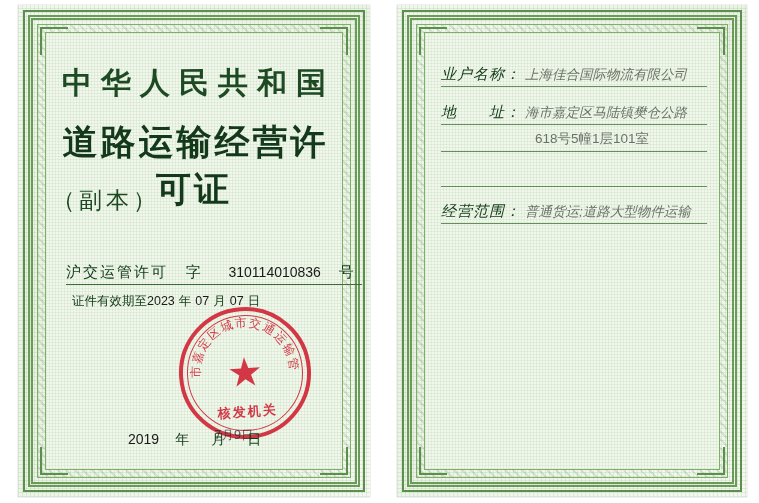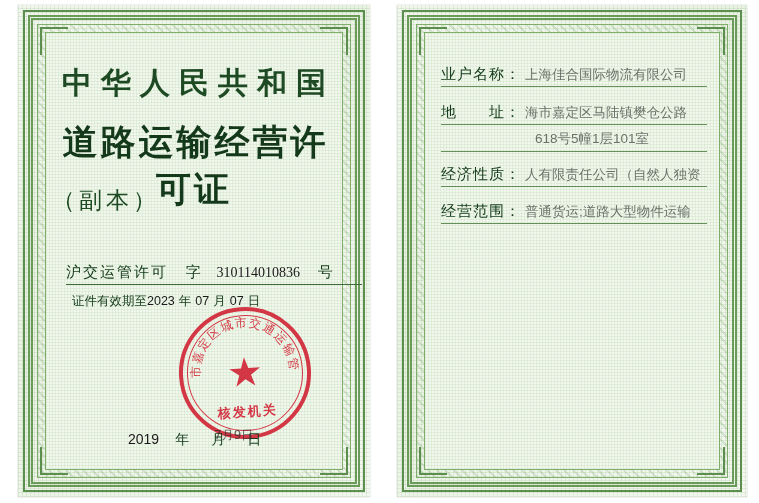--- a/index.html
+++ b/index.html
@@ -132,23 +132,24 @@
     left: 18px;
     right: 10px;
     font-size: 15px;
     color: #123a18;
     white-space: nowrap;
   }
   .license-no-row .prefix { letter-spacing: 2px; }
   .license-no-row .zi { margin-left: 14px; letter-spacing: 2px; }
   .license-no-row .num {
     margin-left: 10px;
-    font-family: Liberation Serif, serif;
+    font-family: Liberation Sans, sans-serif;
     font-size: 14px;
     color: #1a1a1a;
+    padding-left: 12px;
   }
   .license-no-row .hao { margin-left: 14px; letter-spacing: 2px; }
   .rule-line {
     position: absolute;
     top: 249px;
     left: 18px;
     width: 296px;
     border-bottom: 1px solid #3e6b37;
   }
 
@@ -239,20 +240,21 @@
   }
 
   
   .field {
     position: absolute;
     left: 14px;
     right: 17px;
     font-size: 15px;
     color: #123a18;
     white-space: nowrap;
+    font-style: italic;
   }
   .field .label {
     display: inline-block;
     letter-spacing: 1px;
   }
   .field .label.spread {
     letter-spacing: 1px;
   }
   .field .colon { margin: 0 2px 0 0; }
   .field .value {
@@ -357,23 +359,20 @@
       </div>
       <div class="field-line" style="top:51px;"></div>
 
       <div class="field" style="top:68px;">
         <span class="label spread">地　　址</span><span class="colon">：</span><span class="value">海市嘉定区马陆镇樊仓公路</span>
       </div>
       <div class="field-line" style="top:89px;"></div>
       <div class="value-2nd" style="top:95px;">618号5幢1层101室</div>
       <div class="field-line" style="top:116px;"></div>
 
-      <div class="field" style="top:130px;">
-        <span class="label">经济性质</span><span class="colon">：</span><span class="value">人有限责任公司（自然人独资</span>
-      </div>
       <div class="field-line" style="top:151px;"></div>
 
       <div class="field" style="top:167px;">
         <span class="label">经营范围</span><span class="colon">：</span><span class="value">普通货运;道路大型物件运输</span>
       </div>
       <div class="field-line" style="top:188px;"></div>
 
     </div>
   </div>
 

